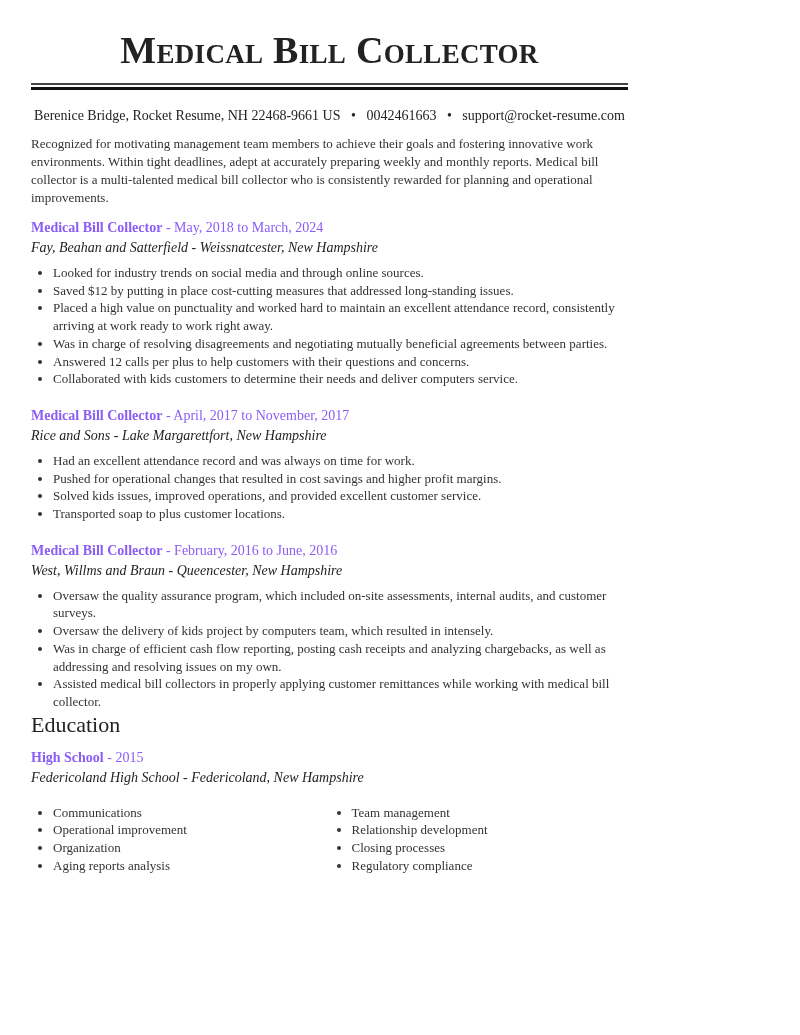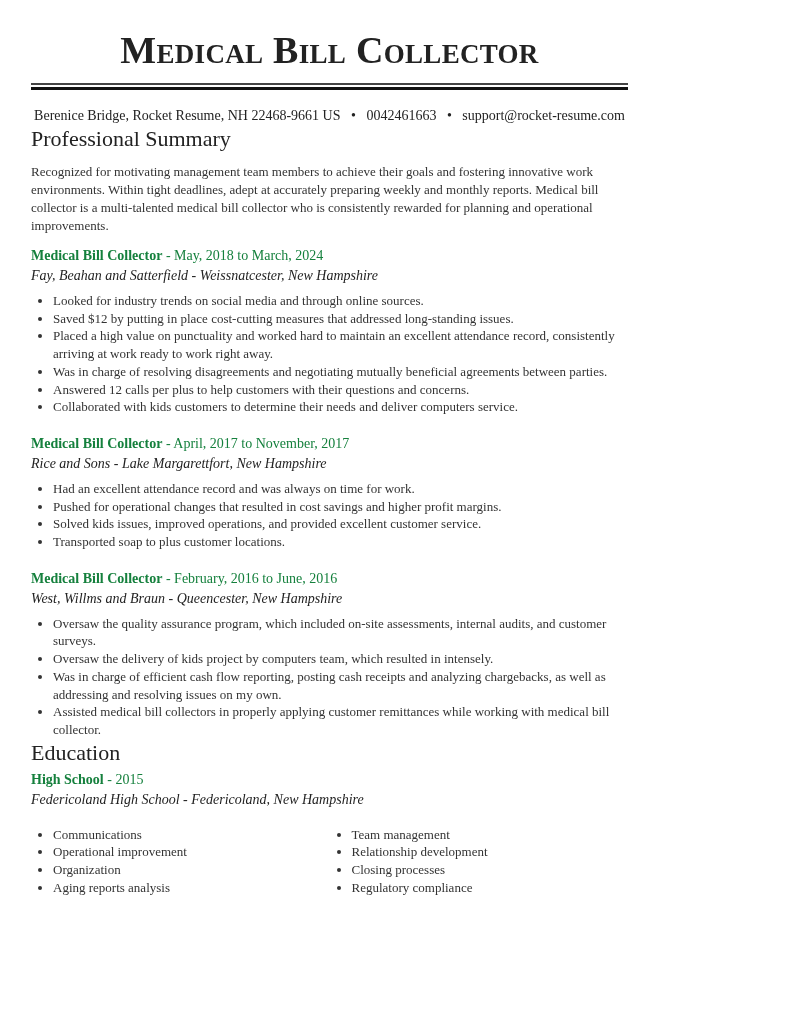--- a/index.html
+++ b/index.html
@@ -64,40 +64,40 @@
       line-height: 18px;
       margin-top: 10px;
       color: #333;
     }
     .work-title { margin-top: 11px; }
     .job { margin-top: 11px; }
     .job + .job { margin-top: 18px; }
     .job-line {
       font-size: 14px;
       line-height: 19px;
-      color: #15803d;
+      color: #8b5cf6;
     }
     .job-line b { font-weight: bold; }
     .job-sub {
       font-size: 14px;
       line-height: 19px;
       font-style: italic;
       margin-top: 1px;
     }
     .job-sub b { font-weight: normal; }
     ul.bullets {
       margin: 7px 0 0 0;
       padding-left: 22px;
       font-size: 13px;
       line-height: 17.7px;
       color: #333;
     }
     ul.bullets li { padding-left: 0; }
     .edu-title { margin-top: 10px; }
-    .edu { margin-top: 3px; }
+    .edu { margin-top: 9px; }
     .skills-title { margin-top: 11px; }
     .skills {
       display: flex;
       margin-top: 9px;
     }
     .skills ul.bullets {
       margin-top: 8px;
       width: 364px;
     }
   </style>
@@ -111,21 +111,20 @@
   <div class="rule-bottom"></div>
 
   <div class="contact">
     <span>Berenice Bridge, Rocket Resume, NH 22468-9661 US</span>
     <span class="sep">•</span>
     <span>0042461663</span>
     <span class="sep">•</span>
     <span>support@rocket-resume.com</span>
   </div>
 
-  <h2 class="section-title summary-title">Professional Summary</h2>
   <div class="summary">Recognized for motivating management team members to achieve their goals and fostering innovative work environments. Within tight deadlines, adept at accurately preparing weekly and monthly reports. Medical bill collector is a multi-talented medical bill collector who is consistently rewarded for planning and operational improvements.</div>
 
 
   <div class="job">
     <div class="job-line">
       <b>Medical Bill Collector</b><span> - </span><span>May, 2018 to March, 2024</span>
     </div>
     <div class="job-sub">
       <b>Fay, Beahan and Satterfield</b><span> - </span><span>Weissnatcester, New Hampshire</span>
     </div>

